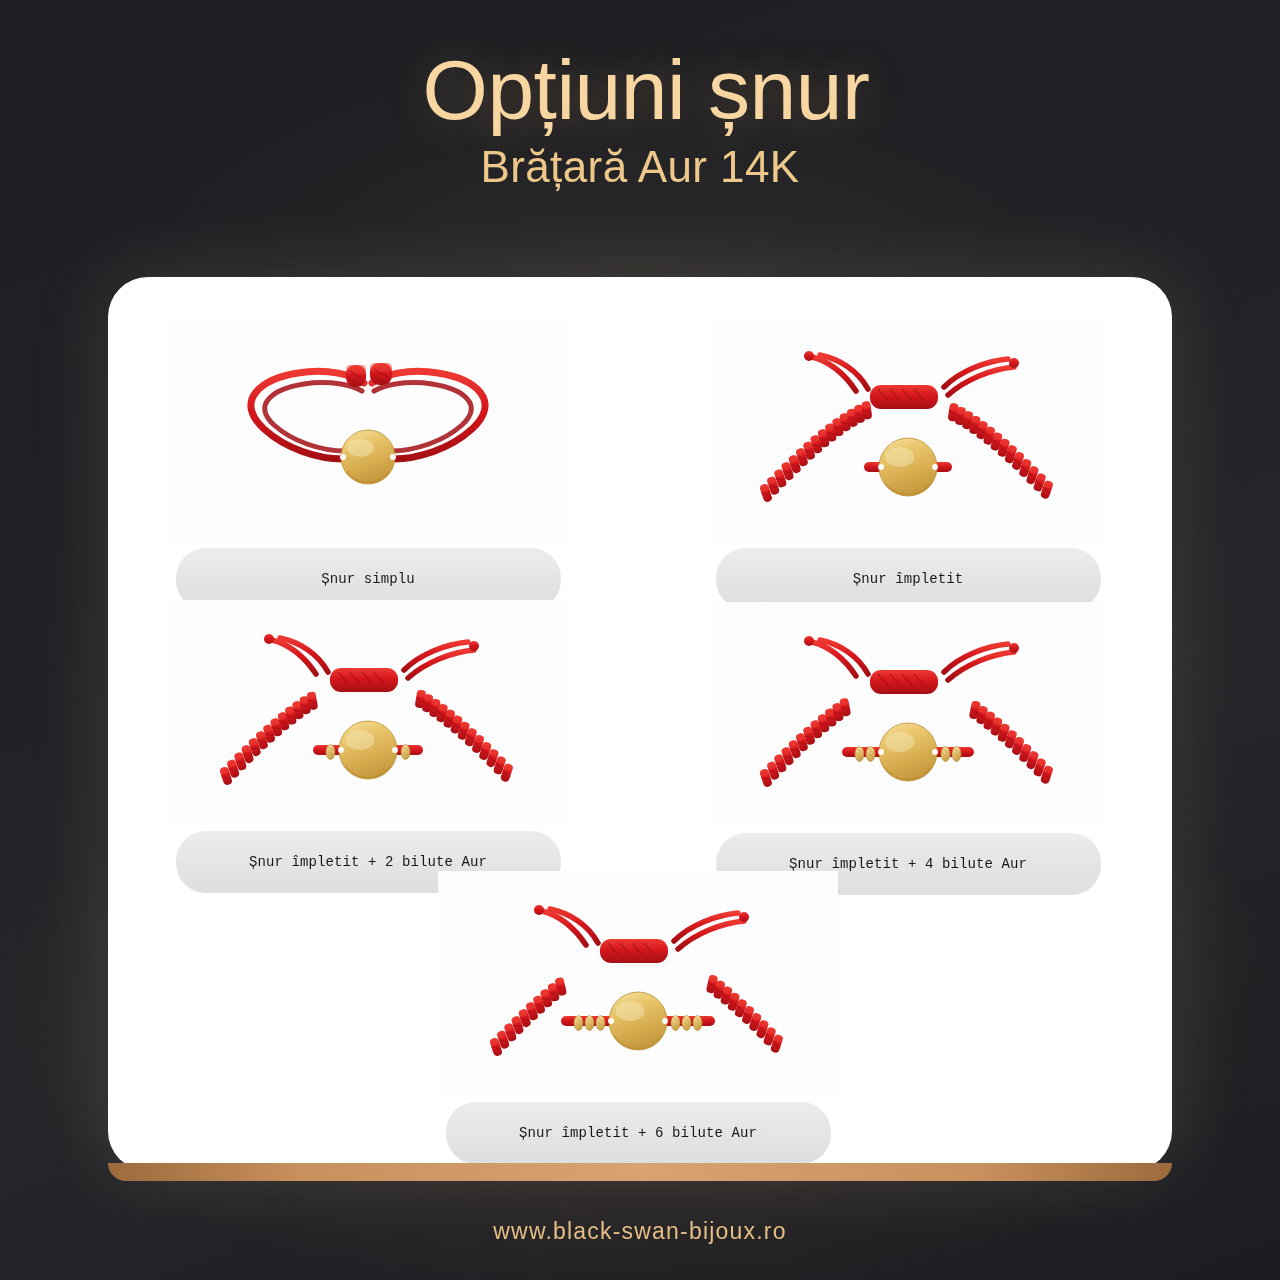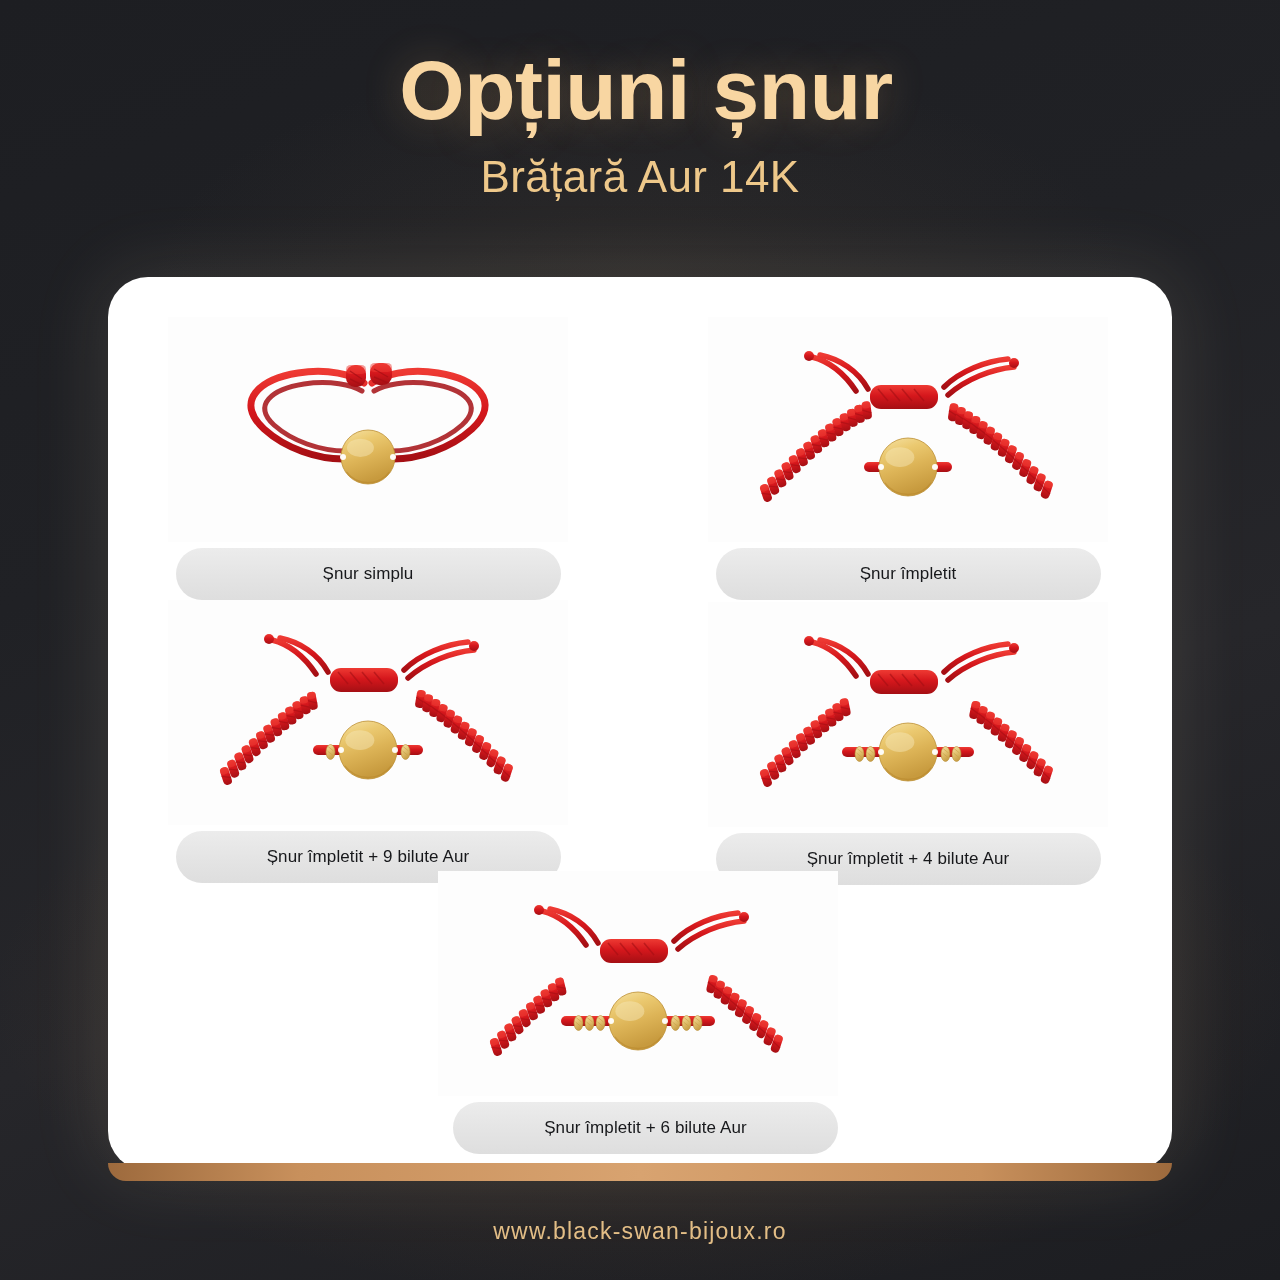--- a/index.html
+++ b/index.html
@@ -19,29 +19,29 @@
       linear-gradient(160deg, #1d1e22 0%, #202125 35%, #26262a 62%, #1c1d21 100%);
   }
 
   
   .header {
     position:absolute; left:0; right:0; top:46px;
     text-align:center;
   }
   .title {
     font-size:84px;
-    font-weight:bold;
+    font-weight:normal;
     letter-spacing:-0.5px;
     line-height:1.05;
     color:#F8D6A2;
     text-shadow:0 0 38px rgba(230,180,110,0.28);
     padding-left:12px;
   }
   .subtitle {
-    margin-top:18px;
+    margin-top:8px;
     font-size:44px;
     font-weight:300;
     letter-spacing:0.4px;
     color:#EEC88A;
   }
 
   
   .card {
     position:absolute;
     left:108px; top:277px;
@@ -66,41 +66,42 @@
   .cell {
     position:absolute;
     display:flex;
     flex-direction:column;
     align-items:center;
   }
   .cell-0 { left:60px;  top:40px;  width:400px; }
   .cell-1 { left:600px; top:40px;  width:400px; }
   .cell-2 { left:60px;  top:323px; width:400px; }
   .cell-3 { left:600px; top:325px; width:400px; }
-  .cell-4 { left:330px; top:594px; width:400px;align-items:flex-end; }
+  .cell-4 { left:330px; top:594px; width:400px; }
 
   .photo {
     width:400px; height:225px;
     position:relative;
     background:#fdfdfd;
   }
   .photo svg { display:block; width:100%; height:100%; }
 
   .pill {
     margin-top:6px;
     min-width:250px;
-    padding:16px 30px;
+    padding:23px 30px;
     border-radius:30px;
     background:linear-gradient(180deg,#ececec 0%,#e4e4e4 55%,#dedede 100%);
     color:#17181b;
-    font-size:17px;
+    font-size:14px;
     font-weight:400;
     letter-spacing:0.1px;
     text-align:center;
     white-space:nowrap;
+    font-family:Liberation Mono, monospace;
   }
   .cell-0 .pill, .cell-1 .pill { min-width:385px; }
   .cell-2 .pill, .cell-3 .pill, .cell-4 .pill { min-width:385px; }
 
   
   .footer {
     position:absolute;
     left:0; right:0; top:1218px;
     text-align:center;
     font-size:23px;
@@ -529,21 +530,21 @@
               <path d="M159.5,146 L165.5,151 M159.5,151 L165.5,156" stroke="#C9A047" stroke-width="0.8" opacity="0.8" fill="none"></path>
               <ellipse cx="237.5" cy="152" rx="4.5" ry="7.5" fill="url(#bead2)" stroke="#B98F37" stroke-width="0.6"></ellipse>
               <path d="M234.5,146 L240.5,151 M234.5,151 L240.5,156" stroke="#C9A047" stroke-width="0.8" opacity="0.8" fill="none"></path>
               <circle cx="200" cy="150" r="29" fill="url(#disc2)" stroke="#BC8F33" stroke-width="0.8"></circle>
               <ellipse cx="191.88" cy="140.14" rx="14.5" ry="9.860000000000001" fill="#F7E8BC" opacity="0.45"></ellipse>
               <path d="M176.8,165.95 a29,29 0 0 0 46.400000000000006,0" stroke="#B8862C" stroke-width="1.4" fill="none" opacity="0.55"></path>
               <rect x="170" y="147" width="6" height="6" rx="3" fill="#ffffff" opacity="0.95"></rect>
               <rect x="224" y="147" width="6" height="6" rx="3" fill="#ffffff" opacity="0.95"></rect>
   </svg>
           </div>
-          <div class="pill">Șnur împletit + 9 bilute Aur</div>
+          <div class="pill">Șnur împletit + 2 bilute Aur</div>
         </div>
         <div class="cell cell-3">
           <div class="photo">
             <svg viewBox="0 0 400 225" xmlns="http://www.w3.org/2000/svg">
 
   <defs>
     <linearGradient id="disc3" x1="0" y1="0" x2="0.35" y2="1">
       <stop offset="0%" stop-color="#F6E3A6"></stop>
       <stop offset="30%" stop-color="#EBC970"></stop>
       <stop offset="60%" stop-color="#DDB457"></stop>

